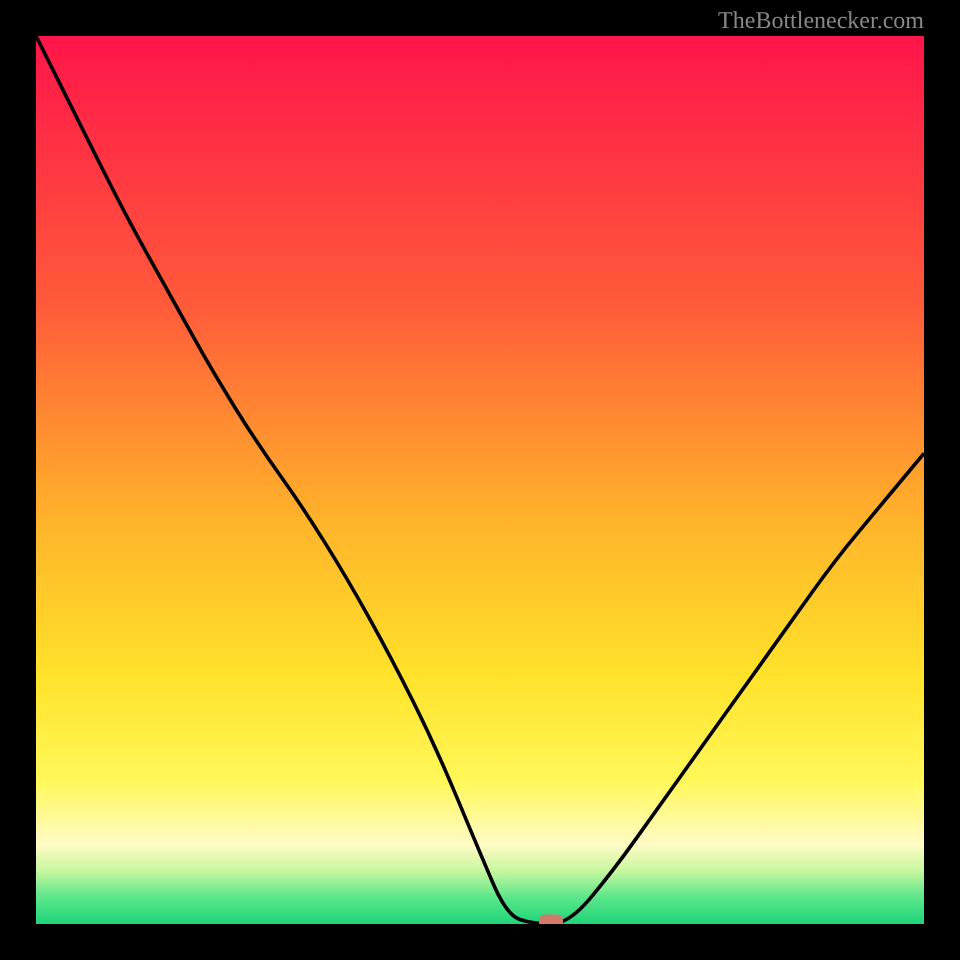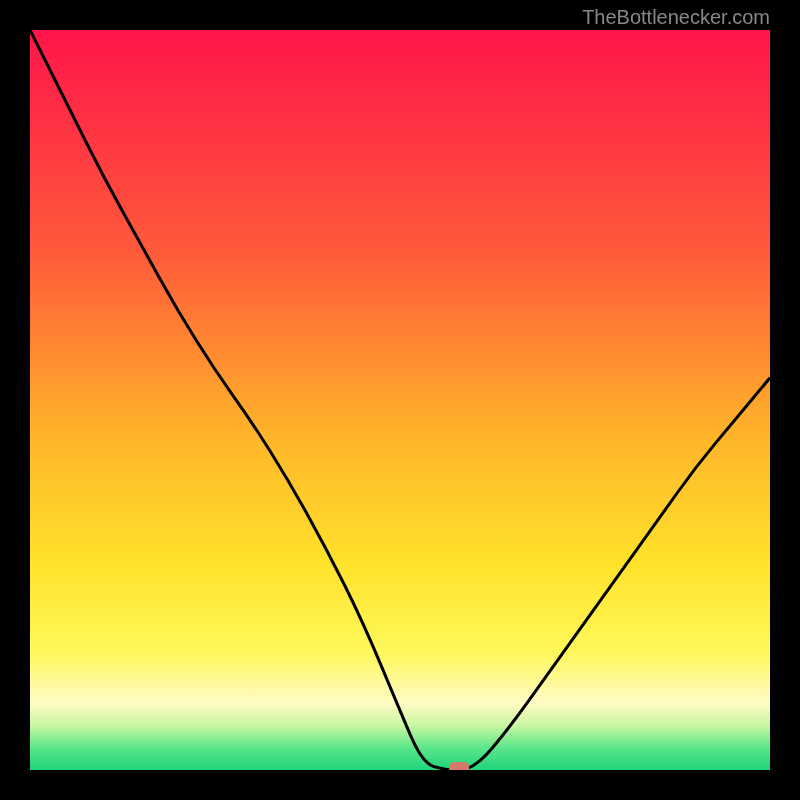--- a/index.html
+++ b/index.html
@@ -11,20 +11,21 @@
     position: relative;
     font-family: Arial, Helvetica, sans-serif;
   }
   .frame {
     position: absolute;
     top: 0;
     left: 0;
     width: 800px;
     height: 608px;
     background: #000;
+    font-family: Liberation Serif, serif;
   }
   .plot-area {
     position: absolute;
     top: 30px;
     left: 30px;
     width: 740px;
     height: 740px;
     overflow: hidden;
   }
   .attribution {

